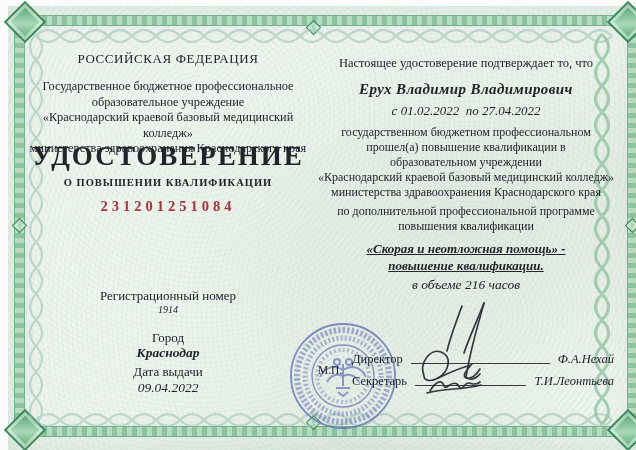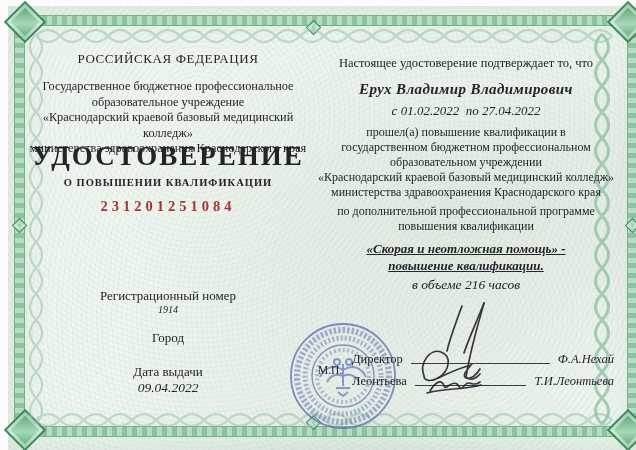--- a/index.html
+++ b/index.html
@@ -108,29 +108,30 @@
     <div>образовательное учреждение</div>
     <div>«Краснодарский краевой базовый медицинский колледж»</div>
     <div>министерства здравоохранения Краснодарского края</div>
   </div>
   <div class="t col-left doc-title">УДОСТОВЕРЕНИЕ</div>
   <div class="t col-left doc-subtitle">О ПОВЫШЕНИИ КВАЛИФИКАЦИИ</div>
   <div class="t col-left doc-number">231201251084</div>
   <div class="t col-left reg-label">Регистрационный номер</div>
   <div class="t col-left reg-value">1914</div>
   <div class="t col-left city-label">Город</div>
+  <div class="t col-left city-value">Краснодар</div>
   <div class="t col-left date-label">Дата выдачи</div>
   <div class="t col-left date-value">09.04.2022</div>
 
   <div class="t col-right confirm">Настоящее удостоверение подтверждает то, что</div>
   <div class="t col-right holder">Ерух Владимир Владимирович</div>
   <div class="t col-right period">с 01.02.2022  по 27.04.2022</div>
   <div class="t col-right completed">
+    <div>государственном бюджетном профессиональном</div>
     <div>прошел(а) повышение квалификации в</div>
-    <div>государственном бюджетном профессиональном</div>
     <div>образовательном учреждении</div>
     <div>«Краснодарский краевой базовый медицинский колледж»</div>
     <div>министерства здравоохранения Краснодарского края</div>
   </div>
   <div class="t col-right program-name">
     <div>«Скорая и неотложная помощь» -</div>
     <div>повышение квалификации.</div>
   </div>
   <div class="t col-right program-intro">
     <div>по дополнительной профессиональной программе</div>
@@ -160,21 +161,21 @@
   </svg>
 
   <div class="mp">М.П.</div>
 
   <div class="sig-row sig-dir">
     <span>Директор</span>
     <span class="line"></span>
     <span class="name">Ф.А.Нехай</span>
   </div>
   <div class="sig-row sig-sec">
-    <span>Леонтьева</span>
+    <span>Секретарь</span>
     <span class="line"></span>
     <span class="name">Т.И.Леонтьева</span>
   </div>
 
   <svg class="overlay" width="636" height="450" viewBox="0 0 636 450">
     <g fill="none" stroke="#23232a" stroke-width="1.7" stroke-linecap="round" opacity="0.9">
       <path d="M462,306 C456,322 450,338 447,351"></path>
       <path d="M484,303 C477,321 469,338 464,353"></path>
       <path d="M484,303 C480,318 471,346 466,377"></path>
       <path d="M424,376 C419,363 430,348 441,352 C452,356 450,371 438,378 C431,382 424,381 424,376 Z"></path>

